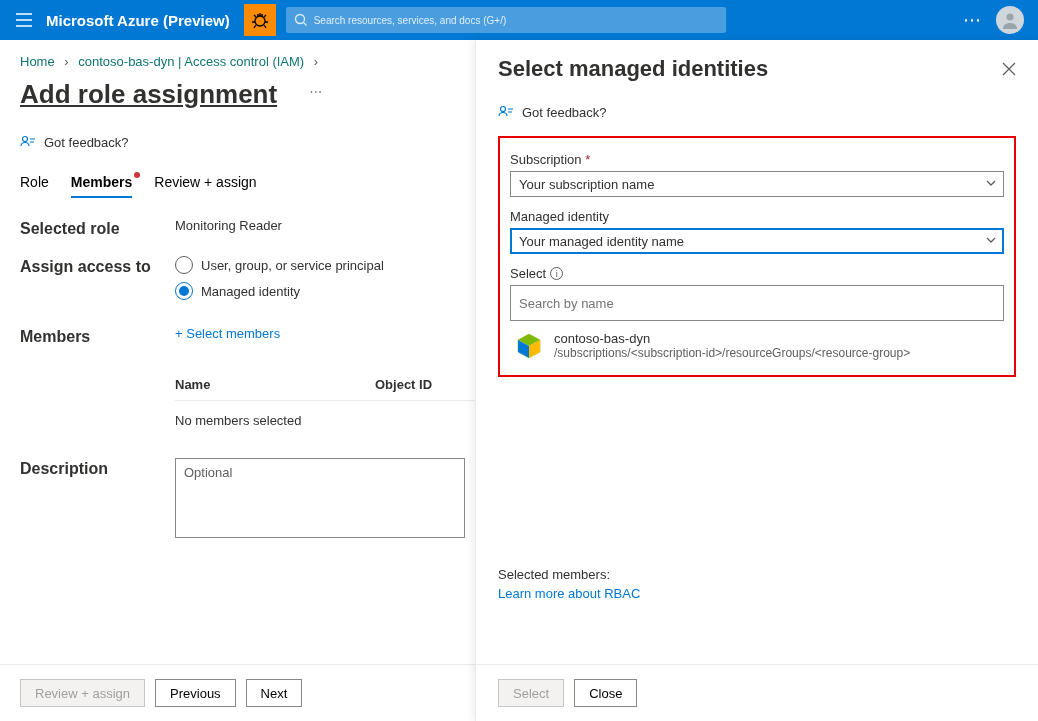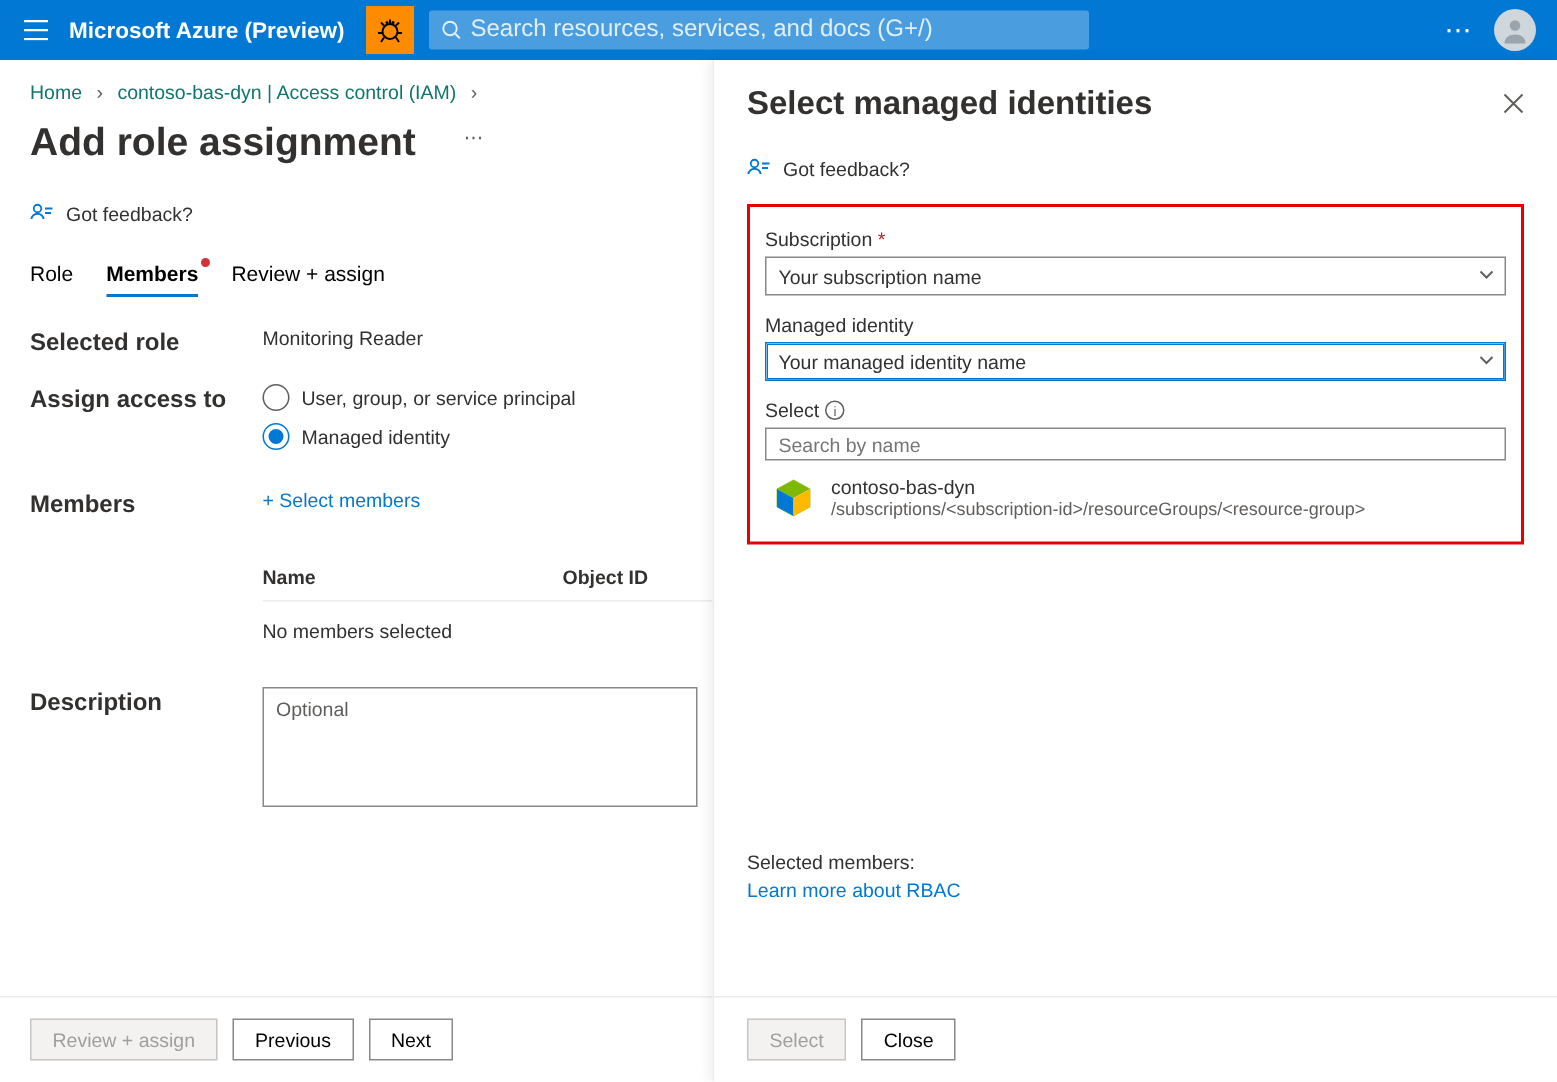--- a/index.html
+++ b/index.html
@@ -5,32 +5,32 @@
   * { box-sizing: border-box; margin: 0; padding: 0; font-family: "Segoe UI", Arial, sans-serif; }
   body { width: 1038px; height: 721px; overflow: hidden; background: #fff; color: #323130; font-size: 13px; }
 
   
   .topbar { height: 40px; background: #0078d4; display: flex; align-items: center; padding: 0 8px; color: #fff; }
   .hamburger { width: 32px; height: 32px; display:flex; align-items:center; justify-content:center; cursor:pointer; }
   .brand { font-weight: 600; font-size: 15px; margin-left: 6px; margin-right: 14px; white-space: nowrap; }
   .bug { width: 32px; height: 32px; background: #ff8c00; display:flex; align-items:center; justify-content:center; margin-right: 10px; }
   .searchbar { flex: 0 0 440px; height: 26px; background: #4a9ee0; border-radius: 2px; display:flex; align-items:center; padding:0 8px; color:#e1effa; }
   .searchbar .sicon { margin-right: 6px; }
-  .searchbar input { flex:1; background:transparent; border:none; outline:none; color:#4c1d95; font-size:16px; }
+  .searchbar input { flex:1; background:transparent; border:none; outline:none; color:#4c1d95; font-size:10px; }
   .searchbar input::placeholder { color:#e1effa; }
   .topright { margin-left:auto; display:flex; align-items:center; gap:14px; padding-right:6px; }
   .ellipsis { color:#fff; font-size:18px; letter-spacing:1px; cursor:pointer; }
   .avatar { width:28px; height:28px; border-radius:50%; background:#cfd6dc; display:flex; align-items:center; justify-content:center; }
 
   
   .content { position:relative; height: calc(721px - 40px); }
   .breadcrumb { padding: 14px 20px 4px 20px; font-size: 13px; color:#323130; }
   .breadcrumb a { color:#0f766e; text-decoration:none; cursor:pointer; }
   .breadcrumb .chev { margin:0 6px; color:#605e5c; }
-  h1.page-title { font-size: 26px; font-weight:600; padding: 6px 20px 0 20px; }
+  h1.page-title { font-size: 26px; font-weight:600; padding: 6px 20px 0 20px; text-decoration: underline; }
   .h1row { display:flex; align-items:center; gap:12px; }
   .h1dots { color:#605e5c; cursor:pointer; }
 
   .feedback { display:flex; align-items:center; gap:8px; padding: 24px 20px 10px 20px; color:#323130; font-size:13px; cursor:pointer; }
   .feedback svg { color:#0078d4; }
 
   .tabs { display:flex; gap:22px; padding: 14px 20px 0 20px; border-bottom: none; font-size:14px; }
   .tab { color:#000000; padding-bottom:6px; cursor:pointer; position:relative; }
   .tab.active { font-weight:600; border-bottom:2px solid #0078d4; }
   .tab .reddot { position:absolute; top:-2px; right:-8px; width:6px; height:6px; background:#d13438; border-radius:50%; }
@@ -66,21 +66,21 @@
   .close { cursor:pointer; font-size:16px; color:#605e5c; }
   .panel-feedback { display:flex; align-items:center; gap:8px; padding: 14px 22px 16px 22px; font-size:13px; cursor:pointer; }
 
   .panel-body { flex:1; padding: 0 22px; position:relative; }
   .redbox { border:2px solid #e60000; padding:10px 10px 14px 10px; }
   .plabel { font-size:13px; margin-bottom:4px; margin-top:4px; }
   .req { color:#a4262c; }
   .pselect { width:100%; height:26px; border:1px solid #8a8886; padding:0 26px 0 8px; font-size:13px; position:relative; background:#fff; display:flex; align-items:center; cursor:pointer; }
   .pselect.focus { border-color:#0078d4; box-shadow: inset 0 0 0 1px #0078d4; }
   .pselect .chevd { position:absolute; right:6px; top:5px; }
-  .pinput { width:100%; height:22px; border:1px solid #8a8886; padding:0 8px; font-size:13px; outline:none; }
+  .pinput { width:100%; height:36px; border:1px solid #8a8886; padding:0 8px; font-size:13px; outline:none; }
   .sel-label { display:flex; align-items:center; gap:4px; }
   .info { width:13px; height:13px; border:1px solid #605e5c; border-radius:50%; display:inline-flex; align-items:center; justify-content:center; font-size:9px; color:#605e5c; }
 
   .result { display:flex; align-items:flex-start; gap:10px; padding:10px 4px 0 4px; cursor:pointer; }
   .cube { width:30px; height:30px; flex:0 0 30px; }
   .rname { font-size:13px; }
   .rpath { font-size:12px; color:#605e5c; }
 
   .panel-mid { padding: 0 22px; margin-top: auto; margin-bottom: 120px; }
   .selmem-title { font-size:13px; margin-bottom:4px; }

